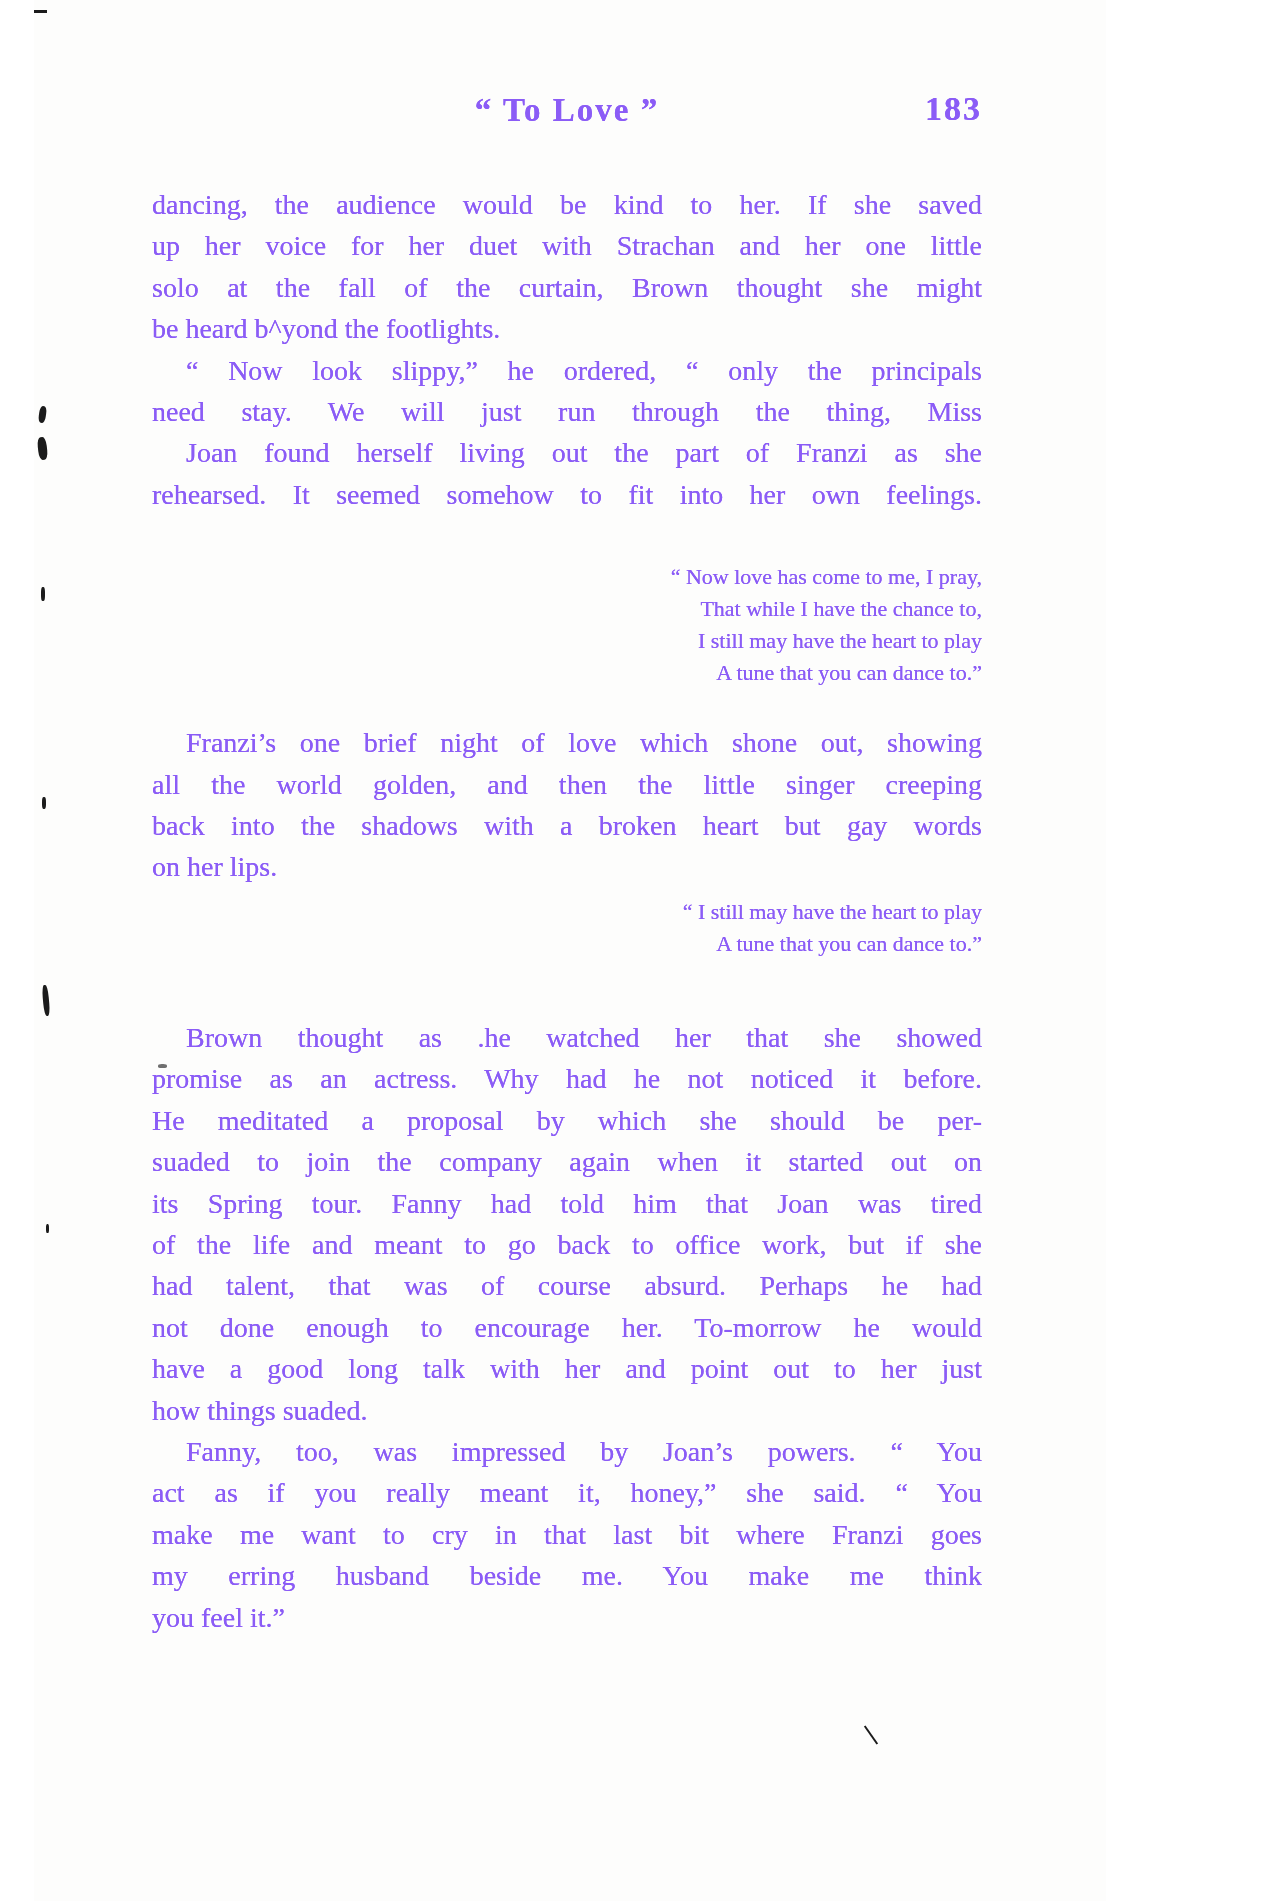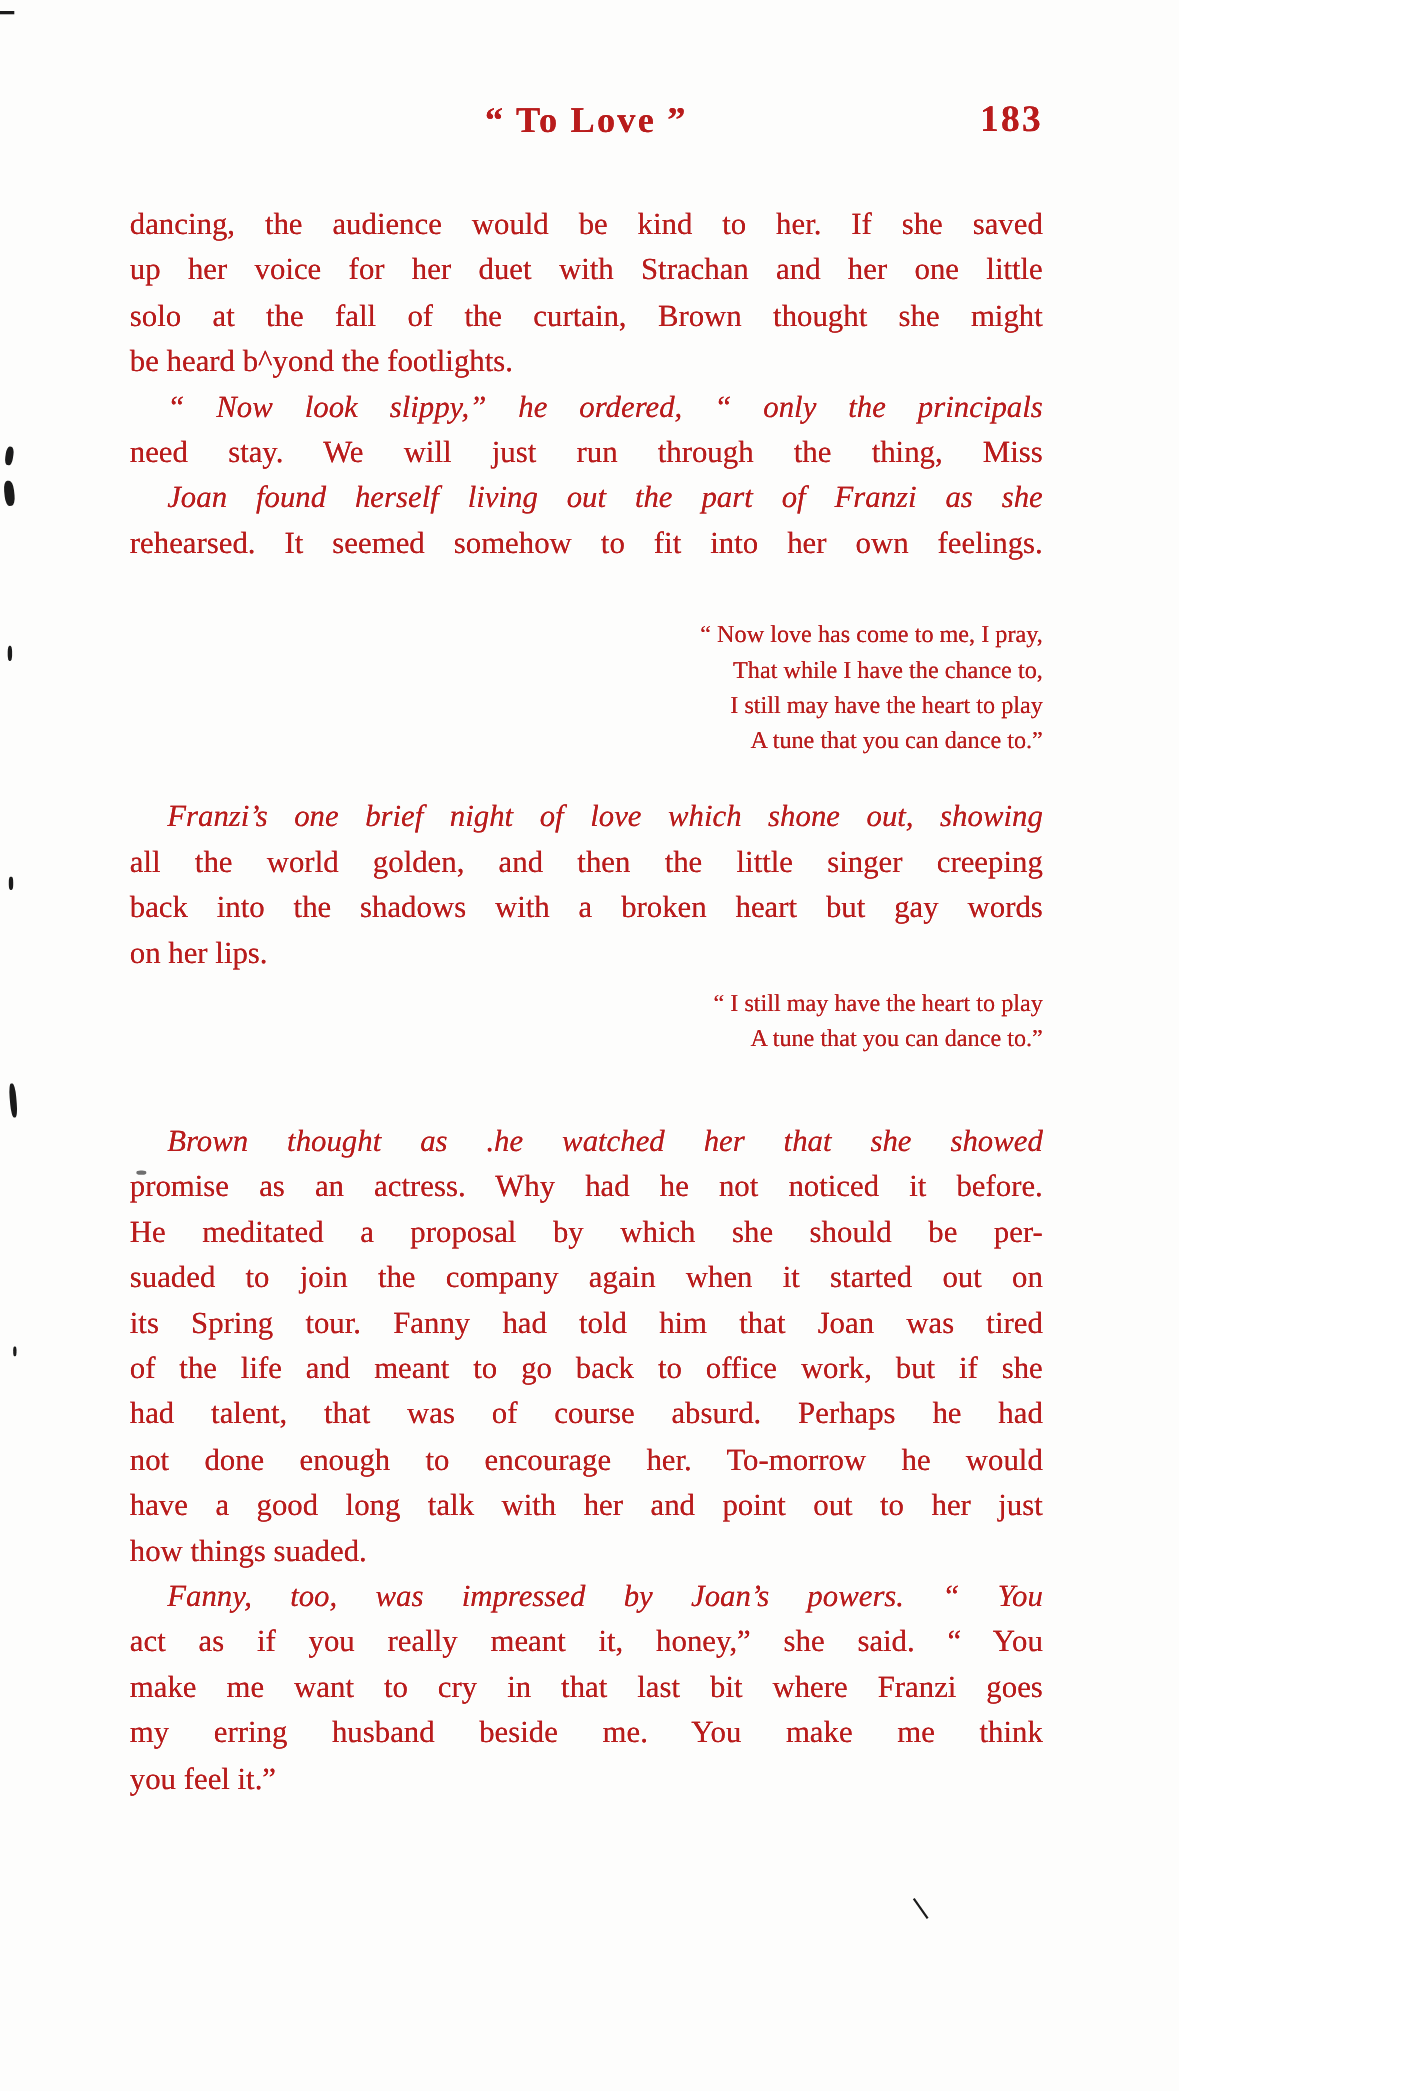--- a/index.html
+++ b/index.html
@@ -3,42 +3,43 @@
 <meta charset="utf-8">
 <style>
   html, body { margin: 0; padding: 0; background: #ffffff; }
   .page {
     position: relative;
     width: 1072px;
     height: 1901px;
     background: #fdfdfc;
     overflow: hidden;
     font-family: "Liberation Serif", "DejaVu Serif", serif;
-    color: #b91c1c;
+    color: #8b5cf6;
+    margin-left: 34px;
   }
   .text-block { position: absolute; left: 118px; top: 0; width: 830px; }
   .header { position: absolute; top: 92px; left: 0; width: 100%; height: 46px; }
   .title {
     position: absolute; left: 0; width: 100%; text-align: center;
     font-weight: bold; font-size: 33px; letter-spacing: 2px;
     text-shadow: 0 0 0.6px currentColor;
   }
   .pagenum {
     position: absolute; right: 0; top: -2px;
     font-weight: bold; font-size: 34px; letter-spacing: 2px;
     text-shadow: 0 0 0.6px currentColor;
   }
   .content { position: absolute; top: 184px; left: 0; width: 100%; }
   .pline {
     font-size: 28px; line-height: 41.4px;
     text-align: justify; text-align-last: justify;
     text-shadow: 0 0 0.6px currentColor;
   }
   .pline.last { text-align-last: left; }
-  .pline.first-indent { text-indent: 34px; font-style: italic; }
+  .pline.first-indent { text-indent: 34px; }
   .vline {
     font-size: 22px; line-height: 32px; text-align: right;
     text-shadow: 0 0 0.5px currentColor;
   }
   
   .block:nth-child(4) { margin-top: 46px; }  
   .block:nth-child(5) { margin-top: 33px; }  
   .block:nth-child(6) { margin-top: 8px; font-family: Liberation Serif, serif;  }  
   .block:nth-child(7) { margin-top: 57px; }  
   

